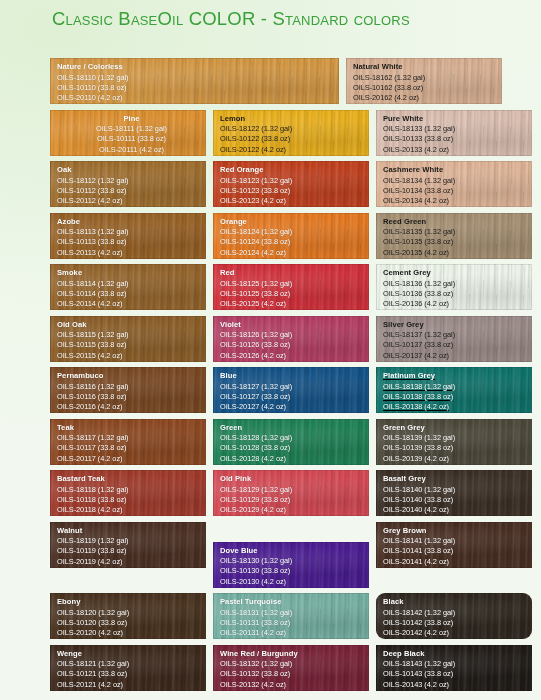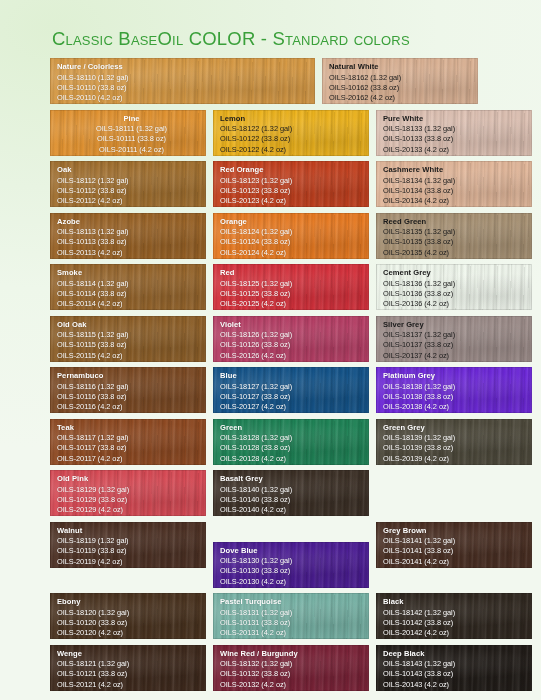--- a/index.html
+++ b/index.html
@@ -11,21 +11,21 @@
   body {
     background:
       radial-gradient(ellipse 620px 420px at 10% 4%, #dff0d4 0%, #e8f4e2 38%, #eef7ea 62%, #f2f8ef 100%),
       #f0f7ec;
     position: relative;
   }
   .page { position: absolute; inset: 0; }
 
   .title {
     position: absolute;
-    left: 52px; top: 28px;
+    left: 52px; top: 8px;
     font-size: 18.5px;
     font-weight: 400;
     letter-spacing: 0.2px;
     color: #3aa03a;
     font-variant: small-caps;
     white-space: nowrap;
   }
 
   .grid {
     position: absolute;
@@ -37,21 +37,21 @@
 
   .sw {
     position: relative;
     height: 46px;
     overflow: hidden;
     padding: 4px 0 0 7px;
     flex: 0 0 auto;
     width: 156px;
     border-radius: 0px;
   }
-  .sw.wide { width: 265px; }
+  .sw.wide { width: 289px; }
 
   
   .sw::before {
     content: "";
     position: absolute; inset: 0;
     background-image:
       repeating-linear-gradient(92deg,
         rgba(0,0,0,0.085) 0px, rgba(0,0,0,0.0) 1.5px,
         rgba(255,255,255,0.07) 3px, rgba(0,0,0,0.06) 4.5px,
         rgba(0,0,0,0.0) 7px, rgba(255,255,255,0.05) 9px,
@@ -255,21 +255,21 @@
           </div>
         </div>
         <div class="sw light" style="background-color: rgb(20, 84, 138);">
           <div class="txt">
             <div class="nm">Blue</div>
             <div class="cd">OILS-18127 (1.32 gal)</div>
             <div class="cd">OILS-10127 (33.8 oz)</div>
             <div class="cd">OILS-20127 (4.2 oz)</div>
           </div>
         </div>
-        <div class="sw light" style="background-color: #6d28d9;">
+        <div class="sw light" style="background-color: #0f766e; text-decoration: underline;">
           <div class="txt">
             <div class="nm">Platinum Grey</div>
             <div class="cd">OILS-18138 (1.32 gal)</div>
             <div class="cd">OILS-10138 (33.8 oz)</div>
             <div class="cd">OILS-20138 (4.2 oz)</div>
           </div>
         </div>
       </div>
       <div class="row">
         <div class="sw light" style="background-color: rgb(143, 74, 34);">
@@ -291,20 +291,28 @@
         <div class="sw light" style="background-color: rgb(78, 74, 60);">
           <div class="txt">
             <div class="nm">Green Grey</div>
             <div class="cd">OILS-18139 (1.32 gal)</div>
             <div class="cd">OILS-10139 (33.8 oz)</div>
             <div class="cd">OILS-20139 (4.2 oz)</div>
           </div>
         </div>
       </div>
       <div class="row">
+        <div class="sw light" style="background-color: rgb(163, 59, 44);">
+          <div class="txt">
+            <div class="nm">Bastard Teak</div>
+            <div class="cd">OILS-18118 (1.32 gal)</div>
+            <div class="cd">OILS-10118 (33.8 oz)</div>
+            <div class="cd">OILS-20118 (4.2 oz)</div>
+          </div>
+        </div>
         <div class="sw light" style="background-color: rgb(216, 74, 85);">
           <div class="txt">
             <div class="nm">Old Pink</div>
             <div class="cd">OILS-18129 (1.32 gal)</div>
             <div class="cd">OILS-10129 (33.8 oz)</div>
             <div class="cd">OILS-20129 (4.2 oz)</div>
           </div>
         </div>
         <div class="sw light" style="background-color: rgb(60, 48, 38);">
           <div class="txt">
@@ -351,21 +359,21 @@
           </div>
         </div>
         <div class="sw light" style="background-color: rgb(119, 179, 166);">
           <div class="txt">
             <div class="nm">Pastel Turquoise</div>
             <div class="cd">OILS-18131 (1.32 gal)</div>
             <div class="cd">OILS-10131 (33.8 oz)</div>
             <div class="cd">OILS-20131 (4.2 oz)</div>
           </div>
         </div>
-        <div class="sw light" style="background-color: rgb(48, 40, 32);">
+        <div class="sw light" style="background-color: rgb(48, 40, 32); border-radius: 9px;">
           <div class="txt">
             <div class="nm">Black</div>
             <div class="cd">OILS-18142 (1.32 gal)</div>
             <div class="cd">OILS-10142 (33.8 oz)</div>
             <div class="cd">OILS-20142 (4.2 oz)</div>
           </div>
         </div>
       </div>
       <div class="row">
         <div class="sw light" style="background-color: rgb(63, 42, 29);">

